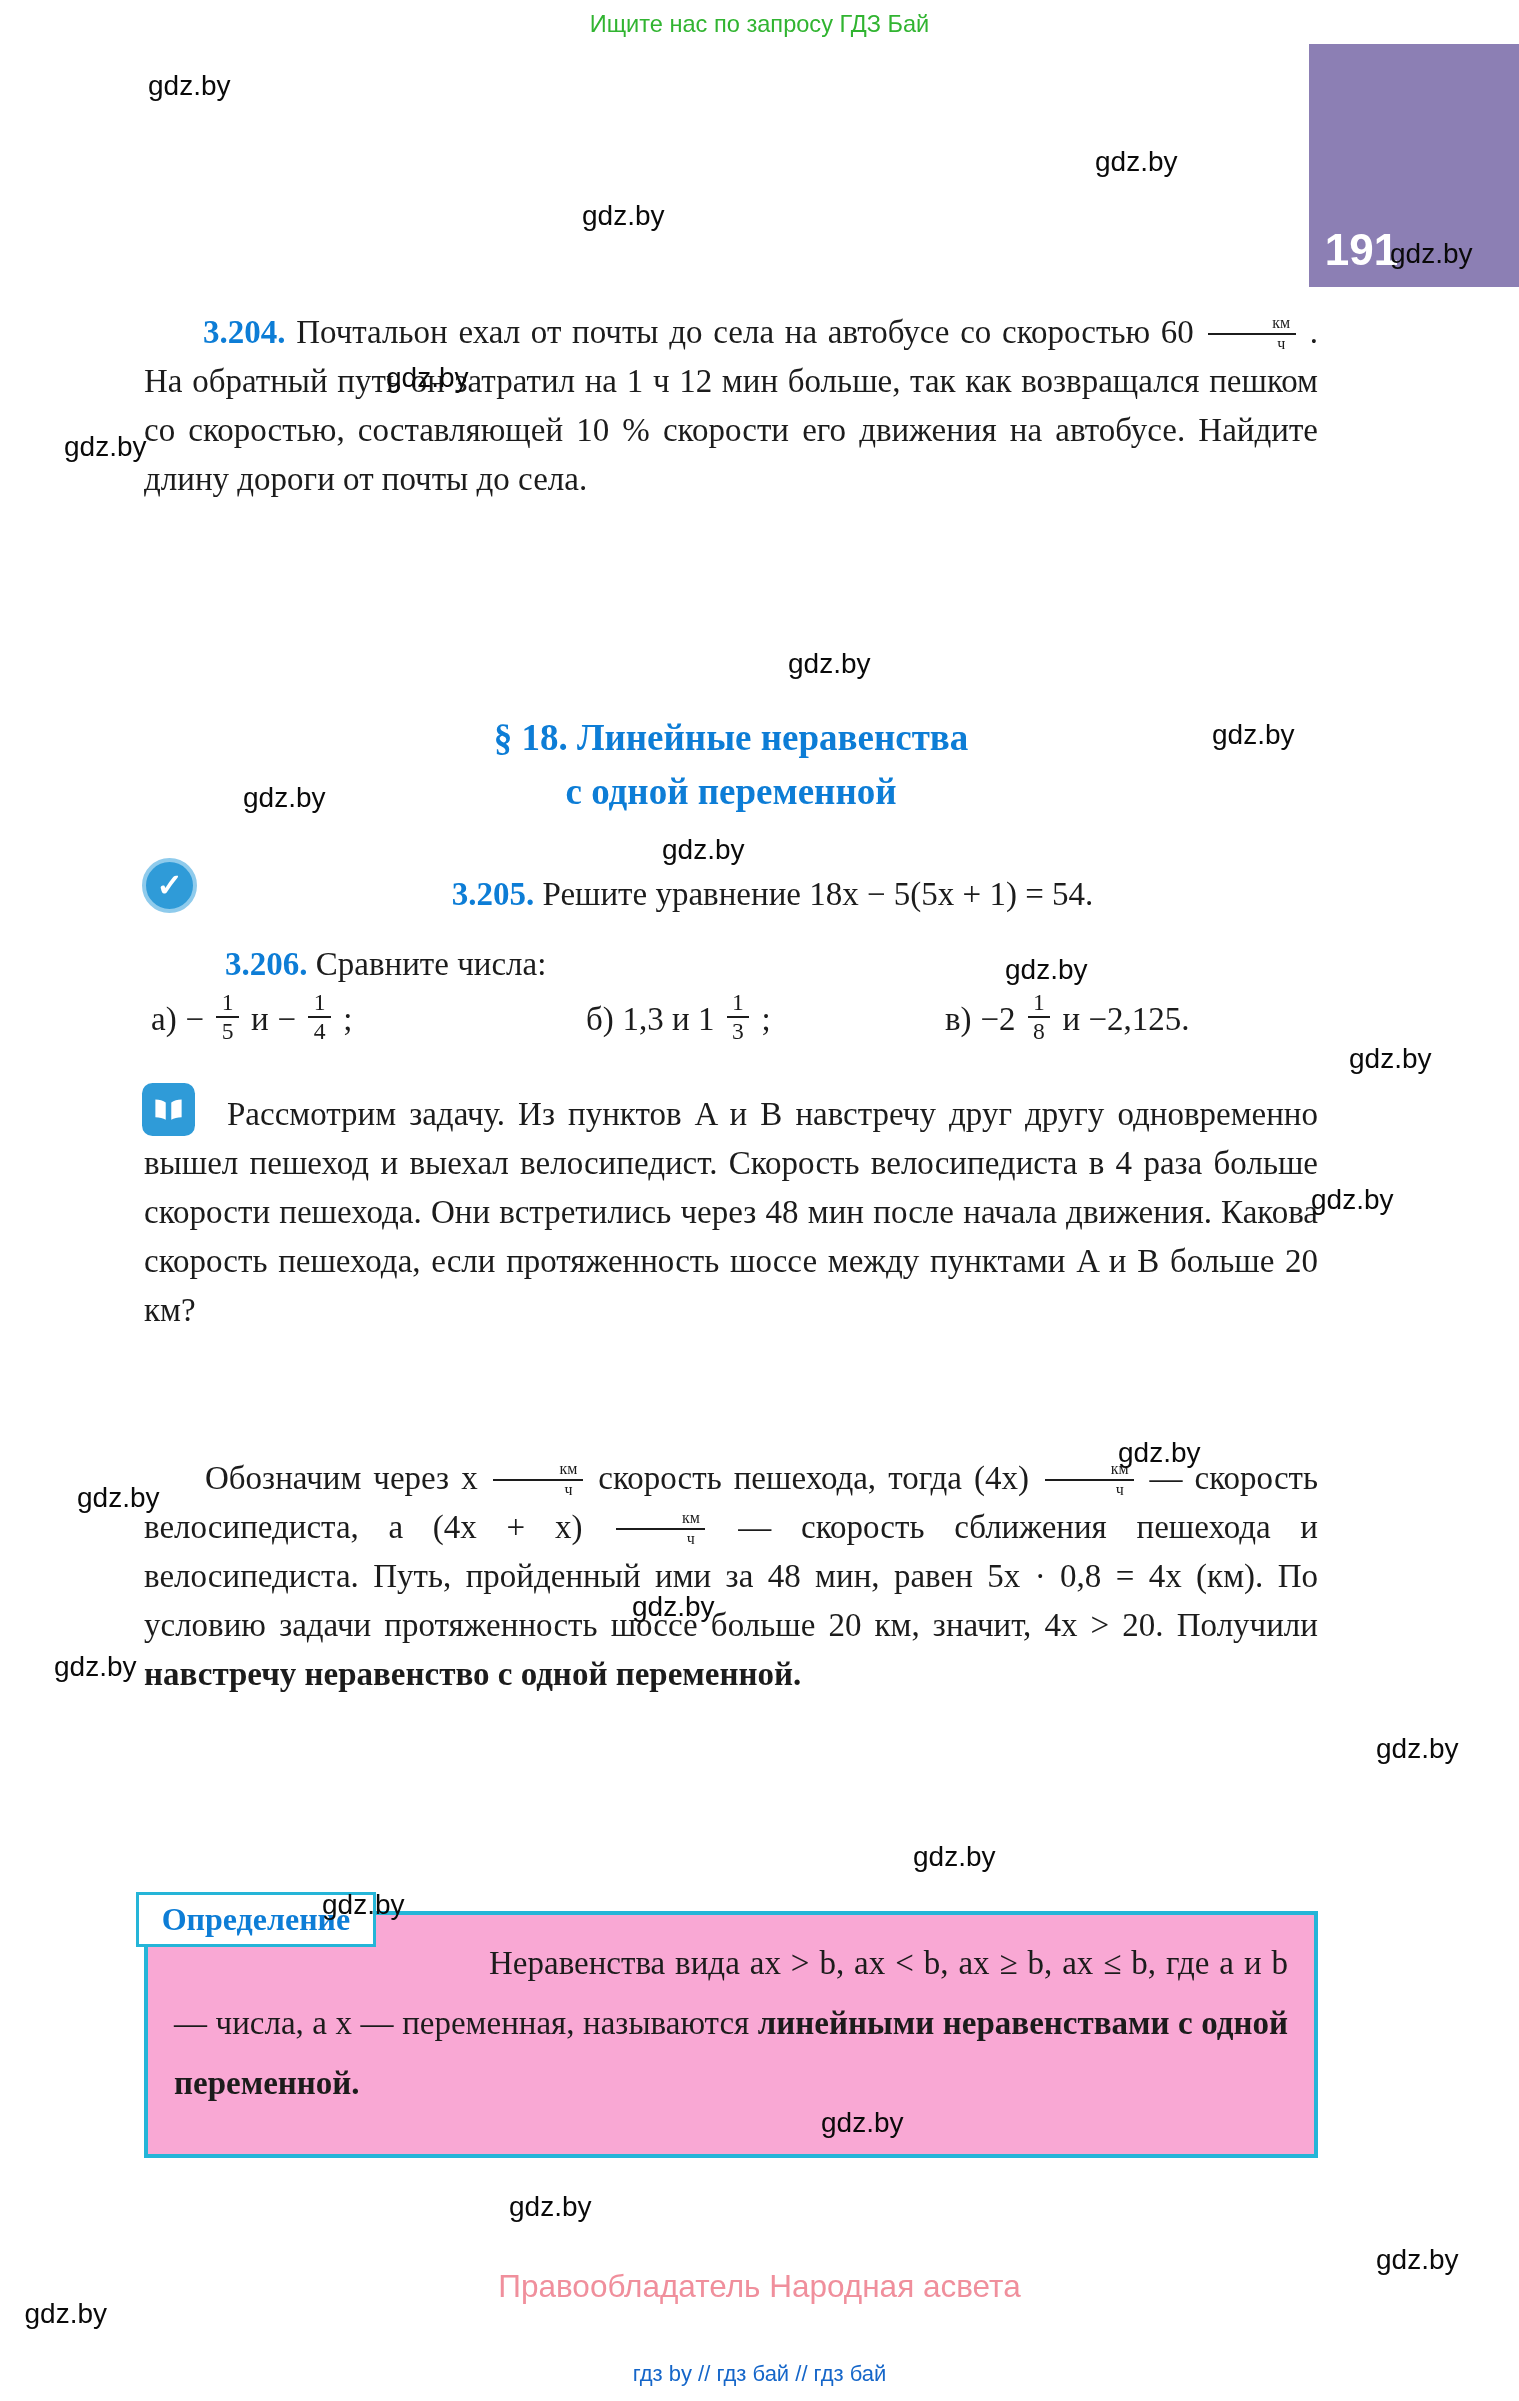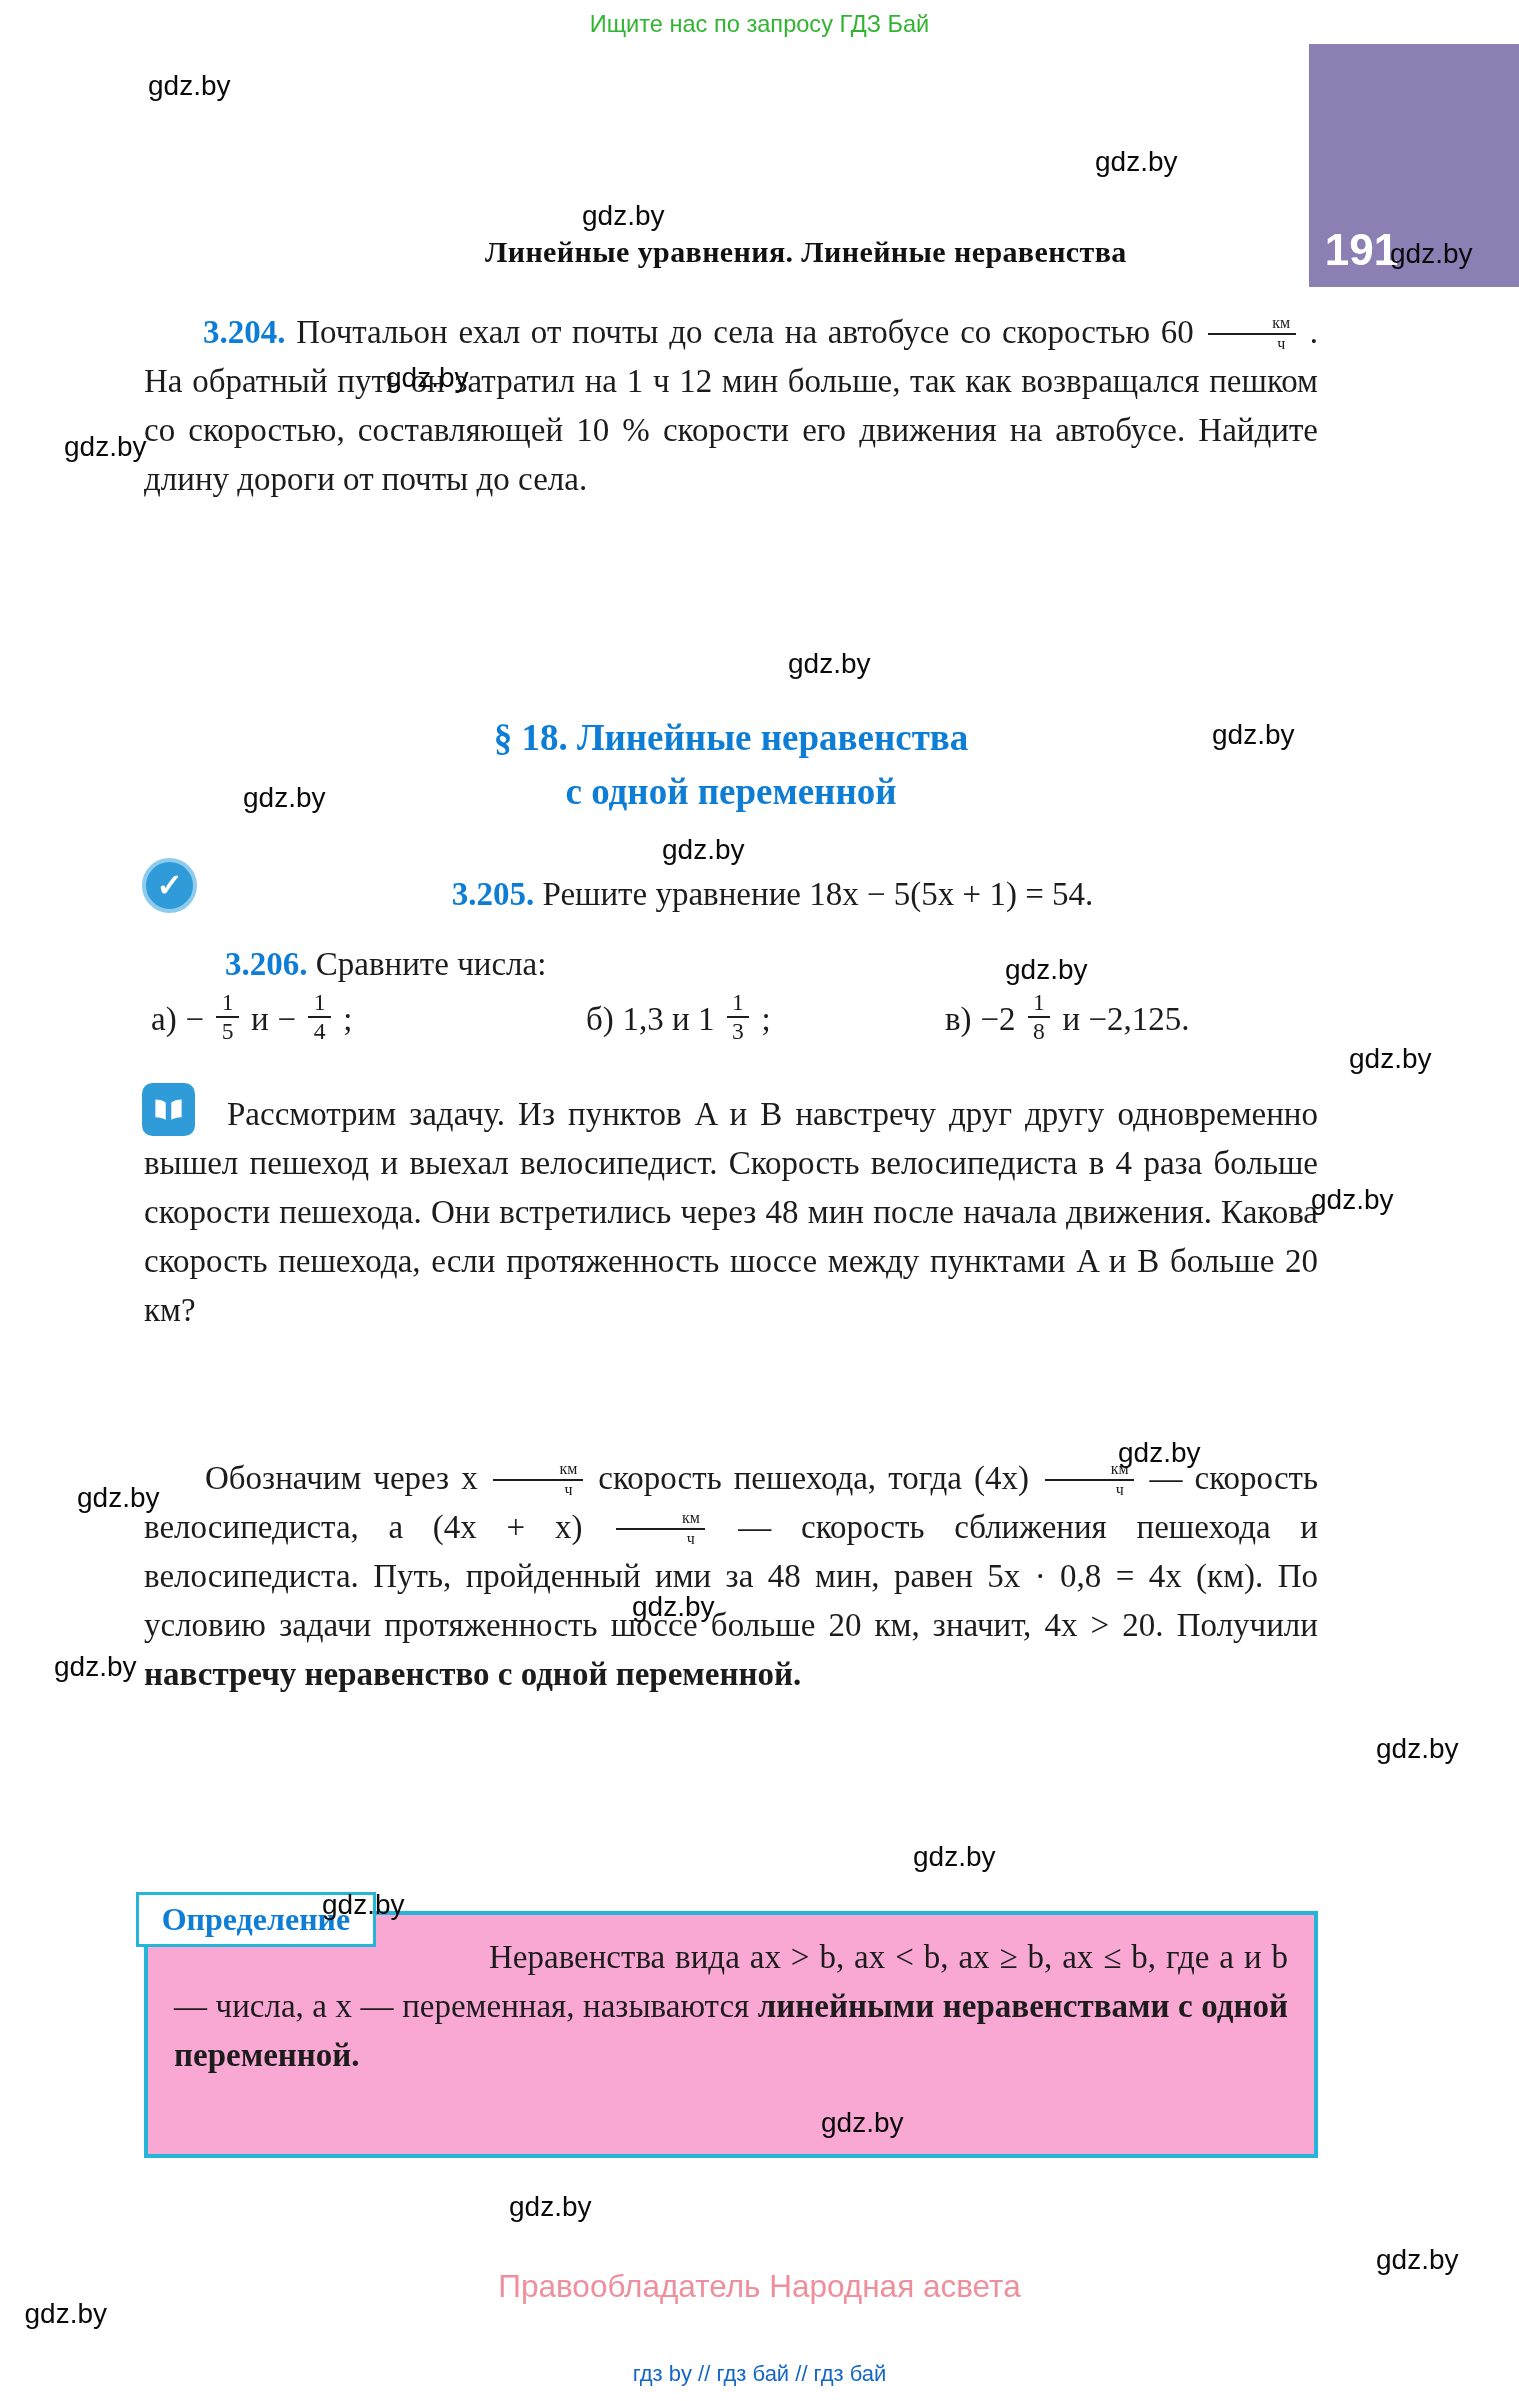--- a/index.html
+++ b/index.html
@@ -60,42 +60,41 @@
 
   .solution{top:1146px;}
   .solution .para{text-indent:61px;}
 
   .def-box{top:1603px;box-sizing:border-box;border:4.4px solid #25b5d8;background:#f9a8d4;
            padding:17.5px 26px 24.5px 26px;min-height:247px;}
   .def-label{position:absolute;top:-23px;left:-12.3px;background:#ffffff;border:3.5px solid #25b5d8;
              padding:5.3px 23px;color:#0d7dd6;font-weight:bold;font-size:32px;line-height:1.2;
              white-space:nowrap;}
   .def-spacer{float:left;width:315px;height:44px;}
-  .def-body{margin:0;line-height:49px;}
+  .def-body{margin:0;line-height:60px;}
 
   .footer-publisher{position:absolute;top:2268px;left:0;width:100%;text-align:center;
                     font-family:"Liberation Sans",sans-serif;font-size:31.5px;color:#f08f9c;}
   .footer-links{position:absolute;top:2361px;left:0;width:100%;text-align:center;
                 font-family:"Liberation Sans",sans-serif;font-size:22px;color:#1566c9;}
 
   .wm{position:absolute;font-family:"Liberation Sans",sans-serif;font-size:28px;color:#0a0a0a;
       white-space:nowrap;z-index:5;}
 </style>
 </head>
 <body>
 
 <div class="page">
 
   <div class="banner">Ищите нас по запросу ГДЗ Бай</div>
 
   <div class="purple-box">
     <span class="page-num">191</span>
   </div>
 
-  <div class="running-head">Линейные уравнения. Линейные неравенства</div>
 
   <div class="content">
 
     <div class="block p3204">
       <p class="para">
         <span class="num">3.204.</span>
         <span>Почтальон ехал от почты до села на автобусе со скоростью 60</span>
         <span class="frac">
             <span class="fnum">км</span>
             <span class="fden">ч</span>

